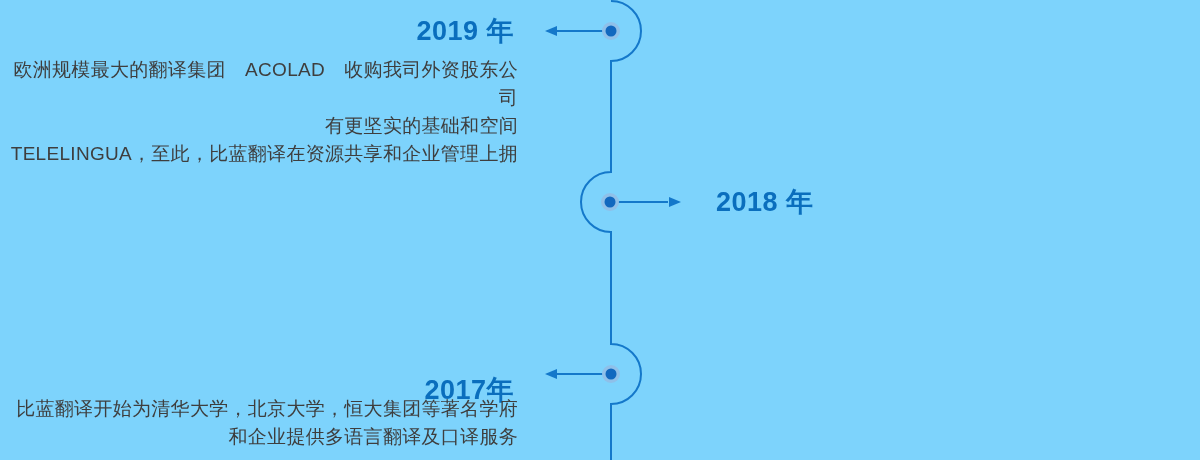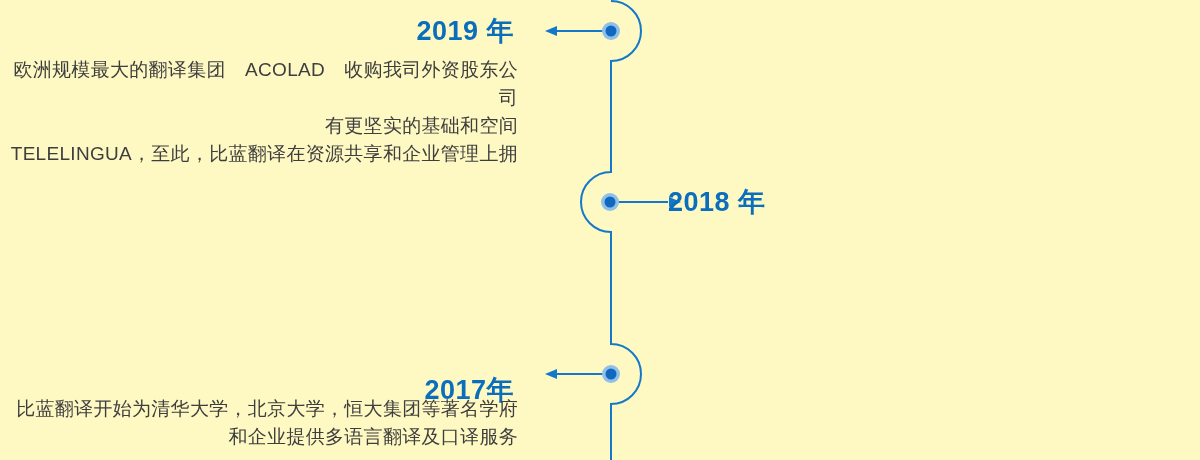--- a/index.html
+++ b/index.html
@@ -5,21 +5,21 @@
   html, body {
     margin: 0;
     padding: 0;
     background: #ffffff;
     font-family: "Liberation Sans", "DejaVu Sans", sans-serif;
   }
   .canvas {
     position: relative;
     width: 1200px;
     height: 460px;
-    background: #fef9c3;
+    background: #7dd3fc;
     overflow: hidden;
   }
   .timeline-svg {
     position: absolute;
     top: 0;
     left: 0;
     width: 1200px;
     height: 460px;
   }
   .year-label {
@@ -30,21 +30,21 @@
     color: #0a6ebd;
     letter-spacing: 0.5px;
     white-space: nowrap;
   }
   .year-left {
     left: 0;
     width: 514px;
     text-align: right;
   }
   .year-right {
-    left: 668px;
+    left: 716px;
     text-align: left;
   }
   .para {
     position: absolute;
     font-size: 19px;
     line-height: 28px;
     color: #3e3e3e;
     letter-spacing: 0.3px;
   }
   .para-left {

